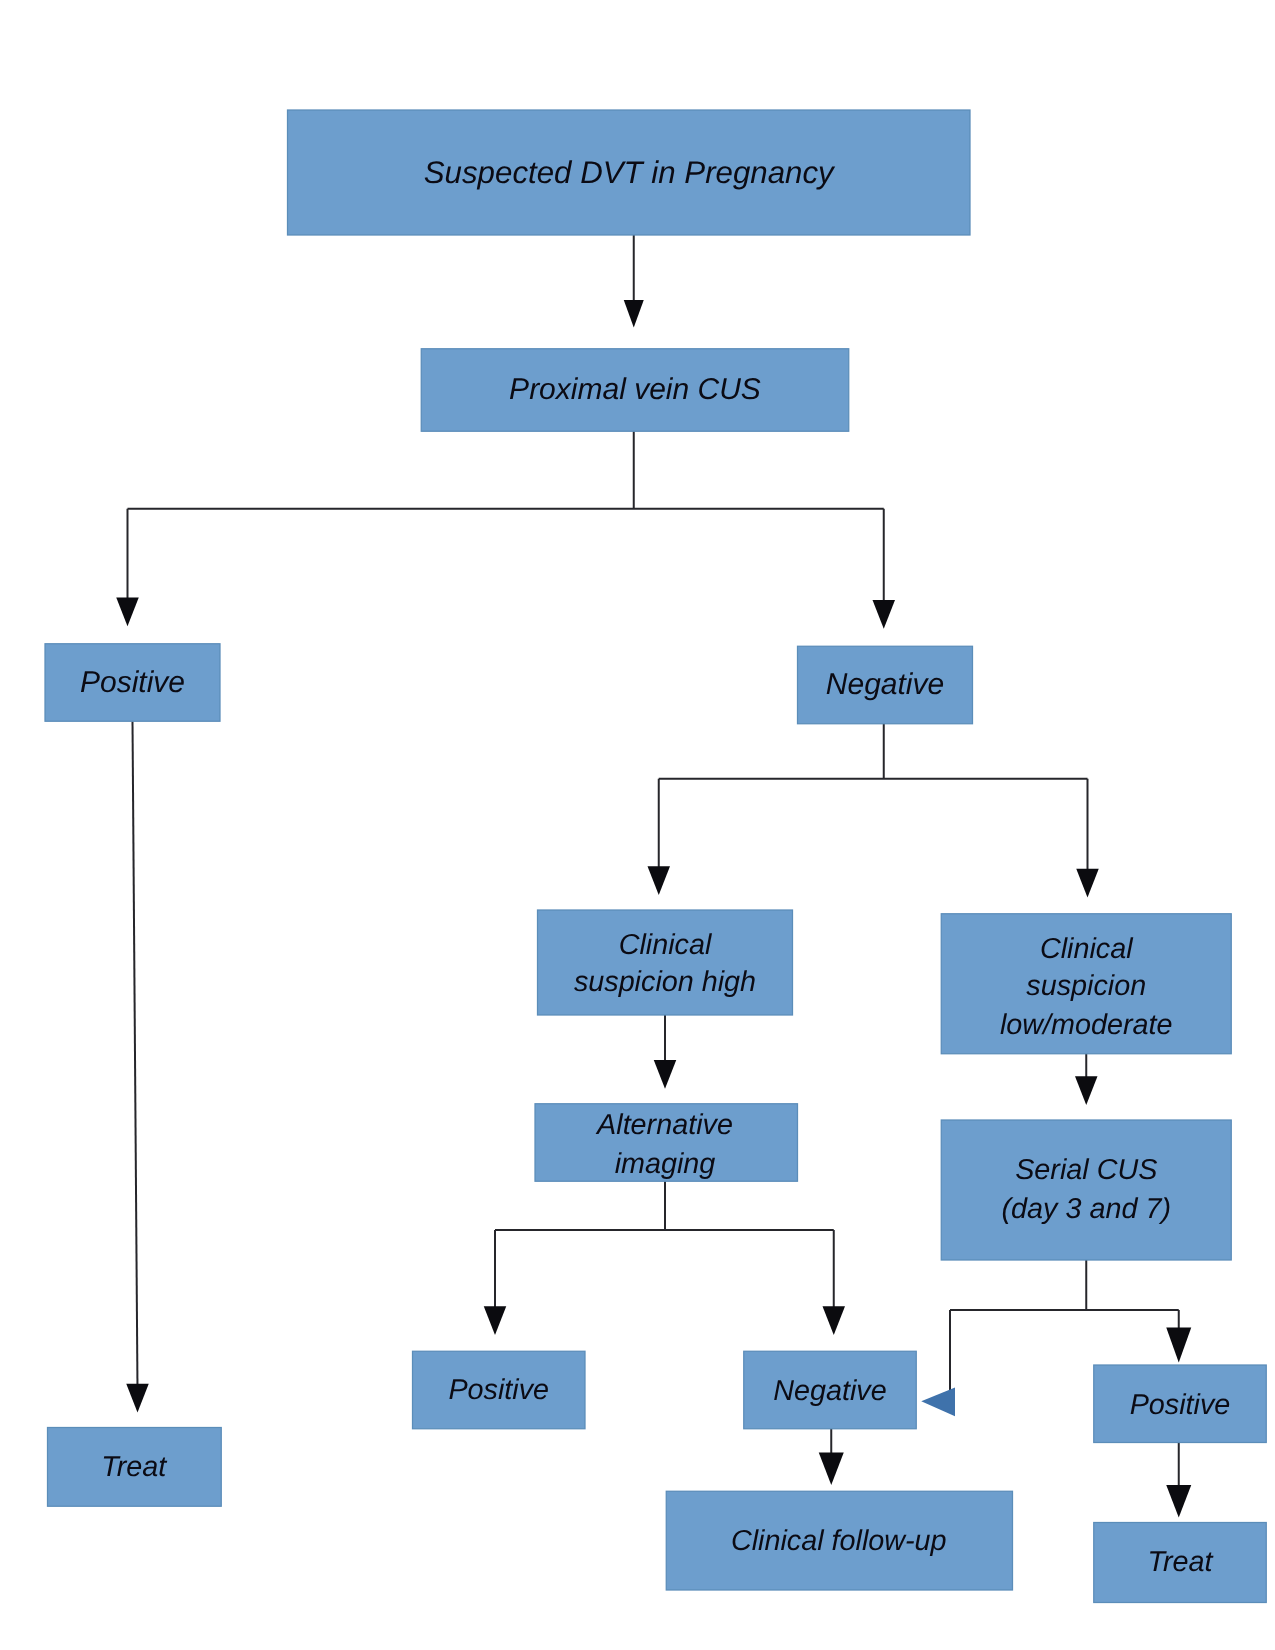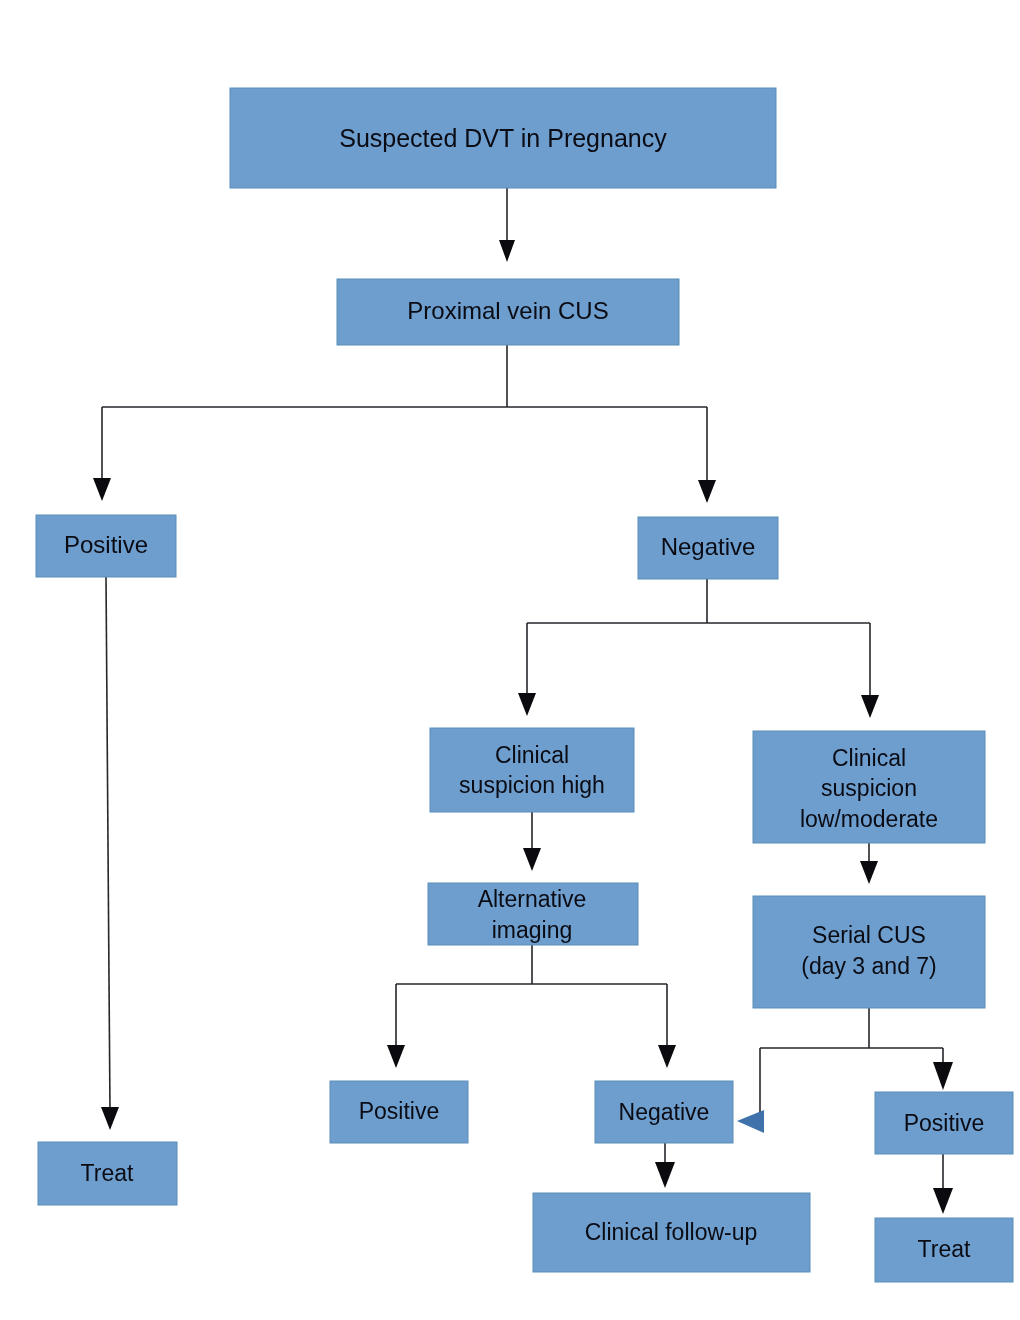--- a/index.html
+++ b/index.html
@@ -12,20 +12,21 @@
     width: 1020px;
     height: 1320px;
     font-family: "Liberation Sans", sans-serif;
     overflow: hidden;
   }
   #diagram-root {
     position: relative;
     width: 1020px;
     height: 1320px;
     background: #ffffff;
+    font-style: italic;
   }
   svg#flowchart {
     display: block;
     width: 1020px;
     height: 1320px;
   }
   .node-rect {
     fill: #6d9ecd;
     stroke: #5b8db9;
     stroke-width: 1;

